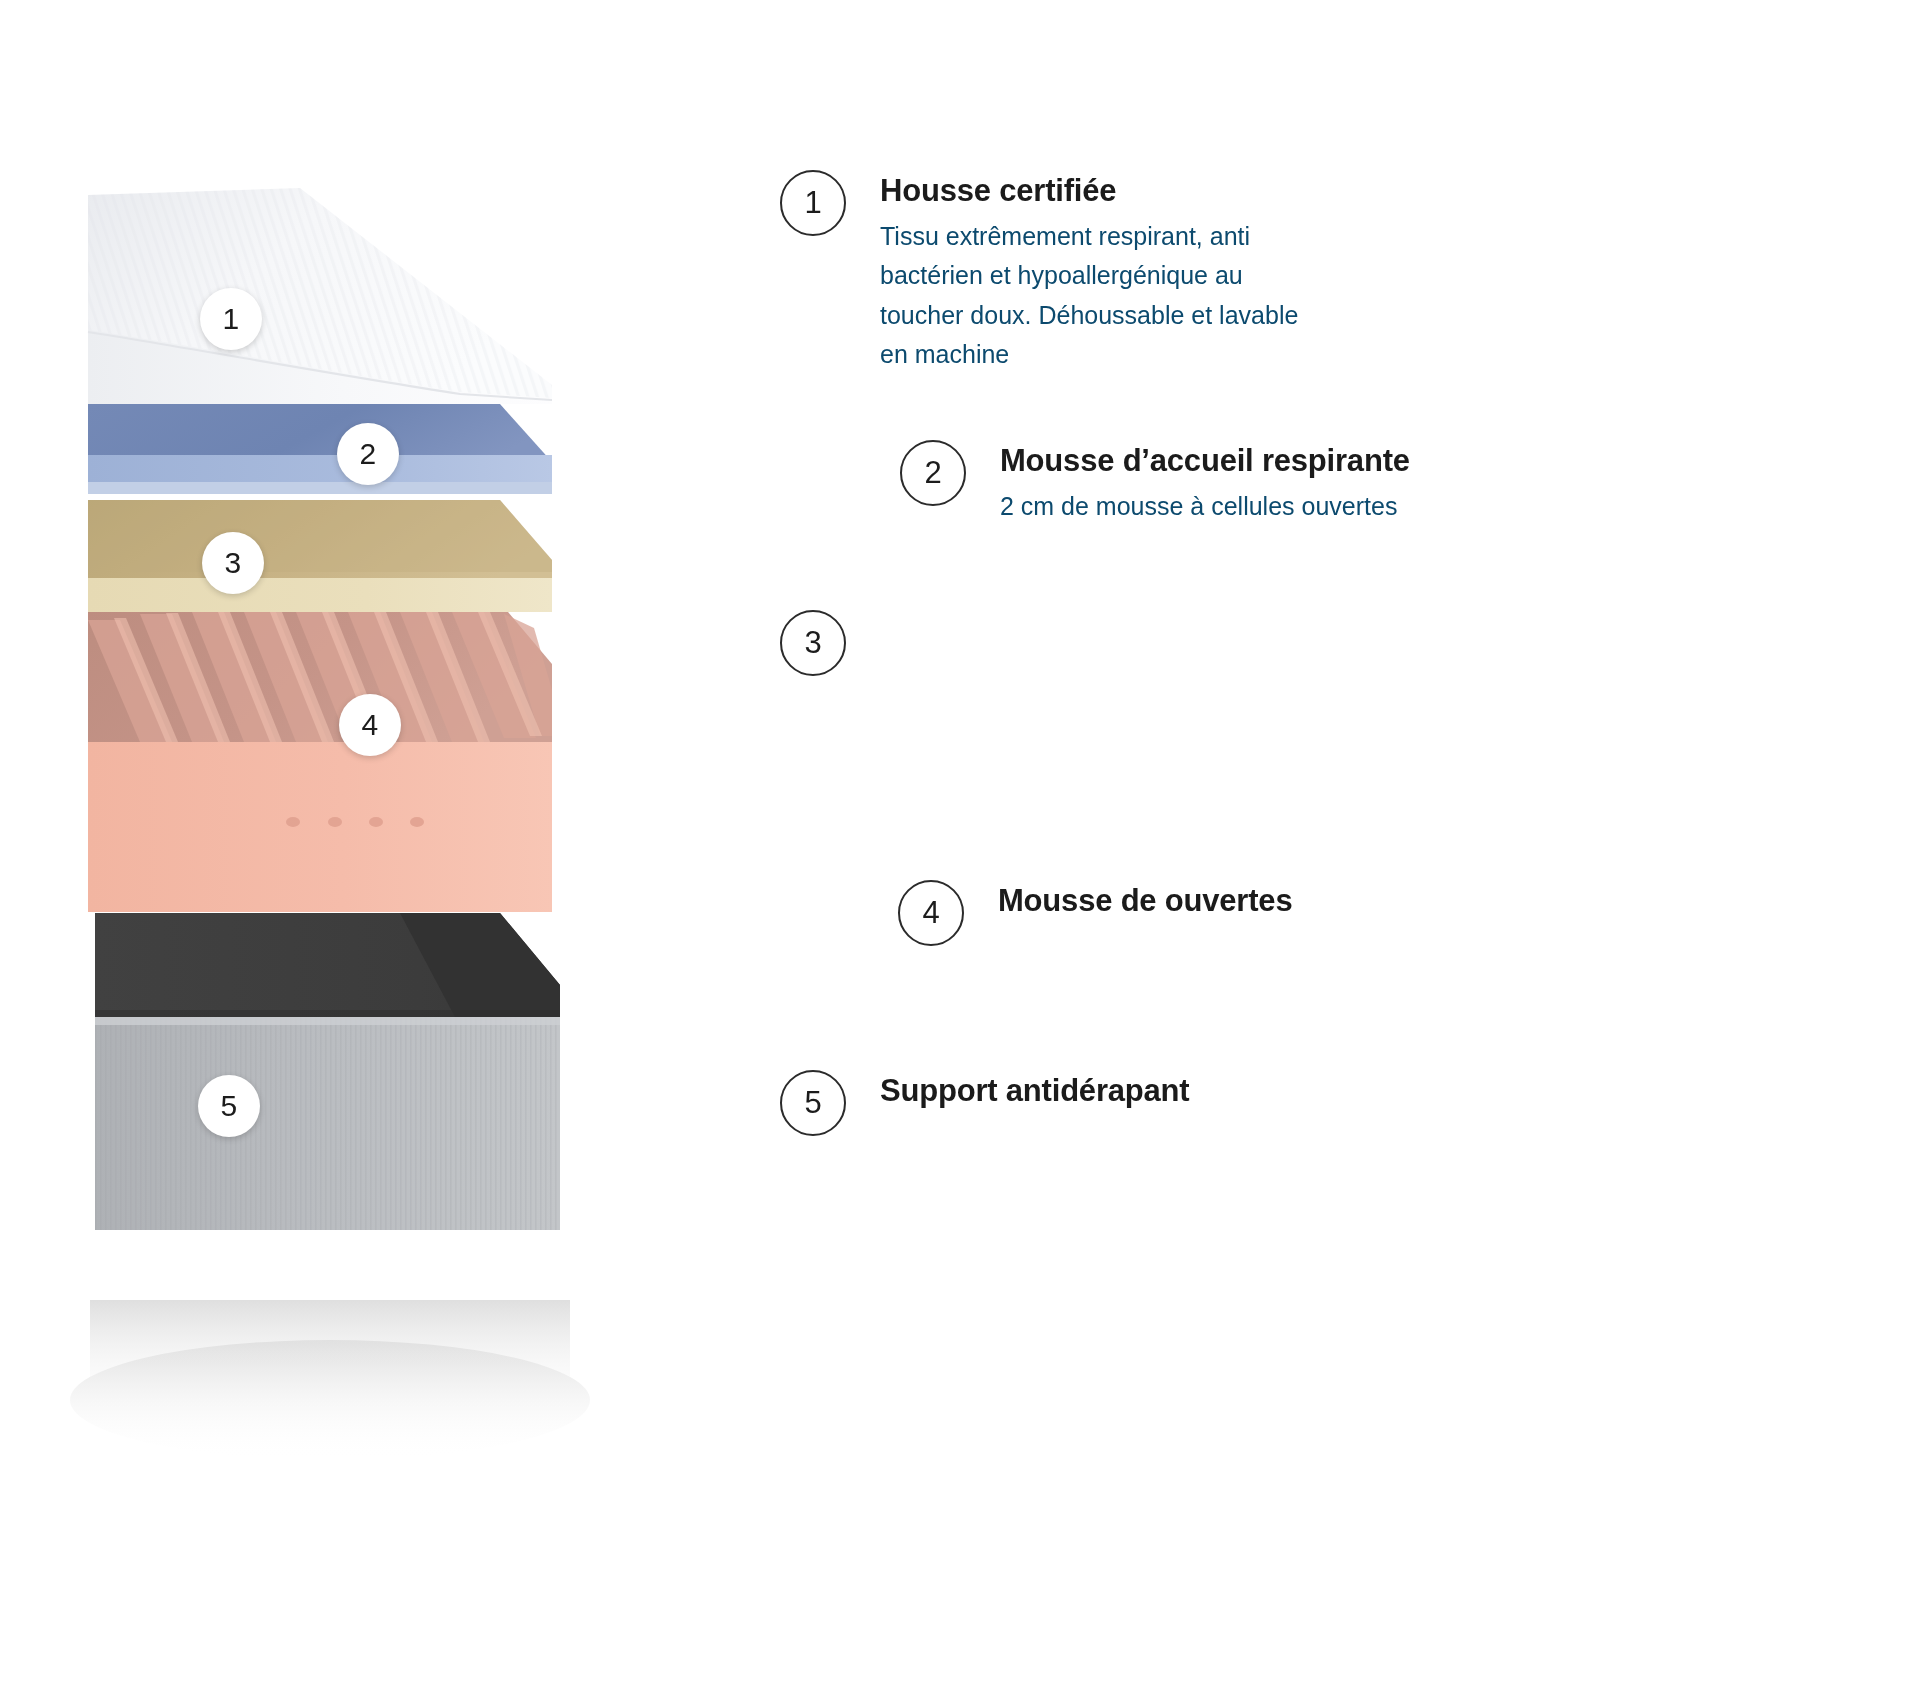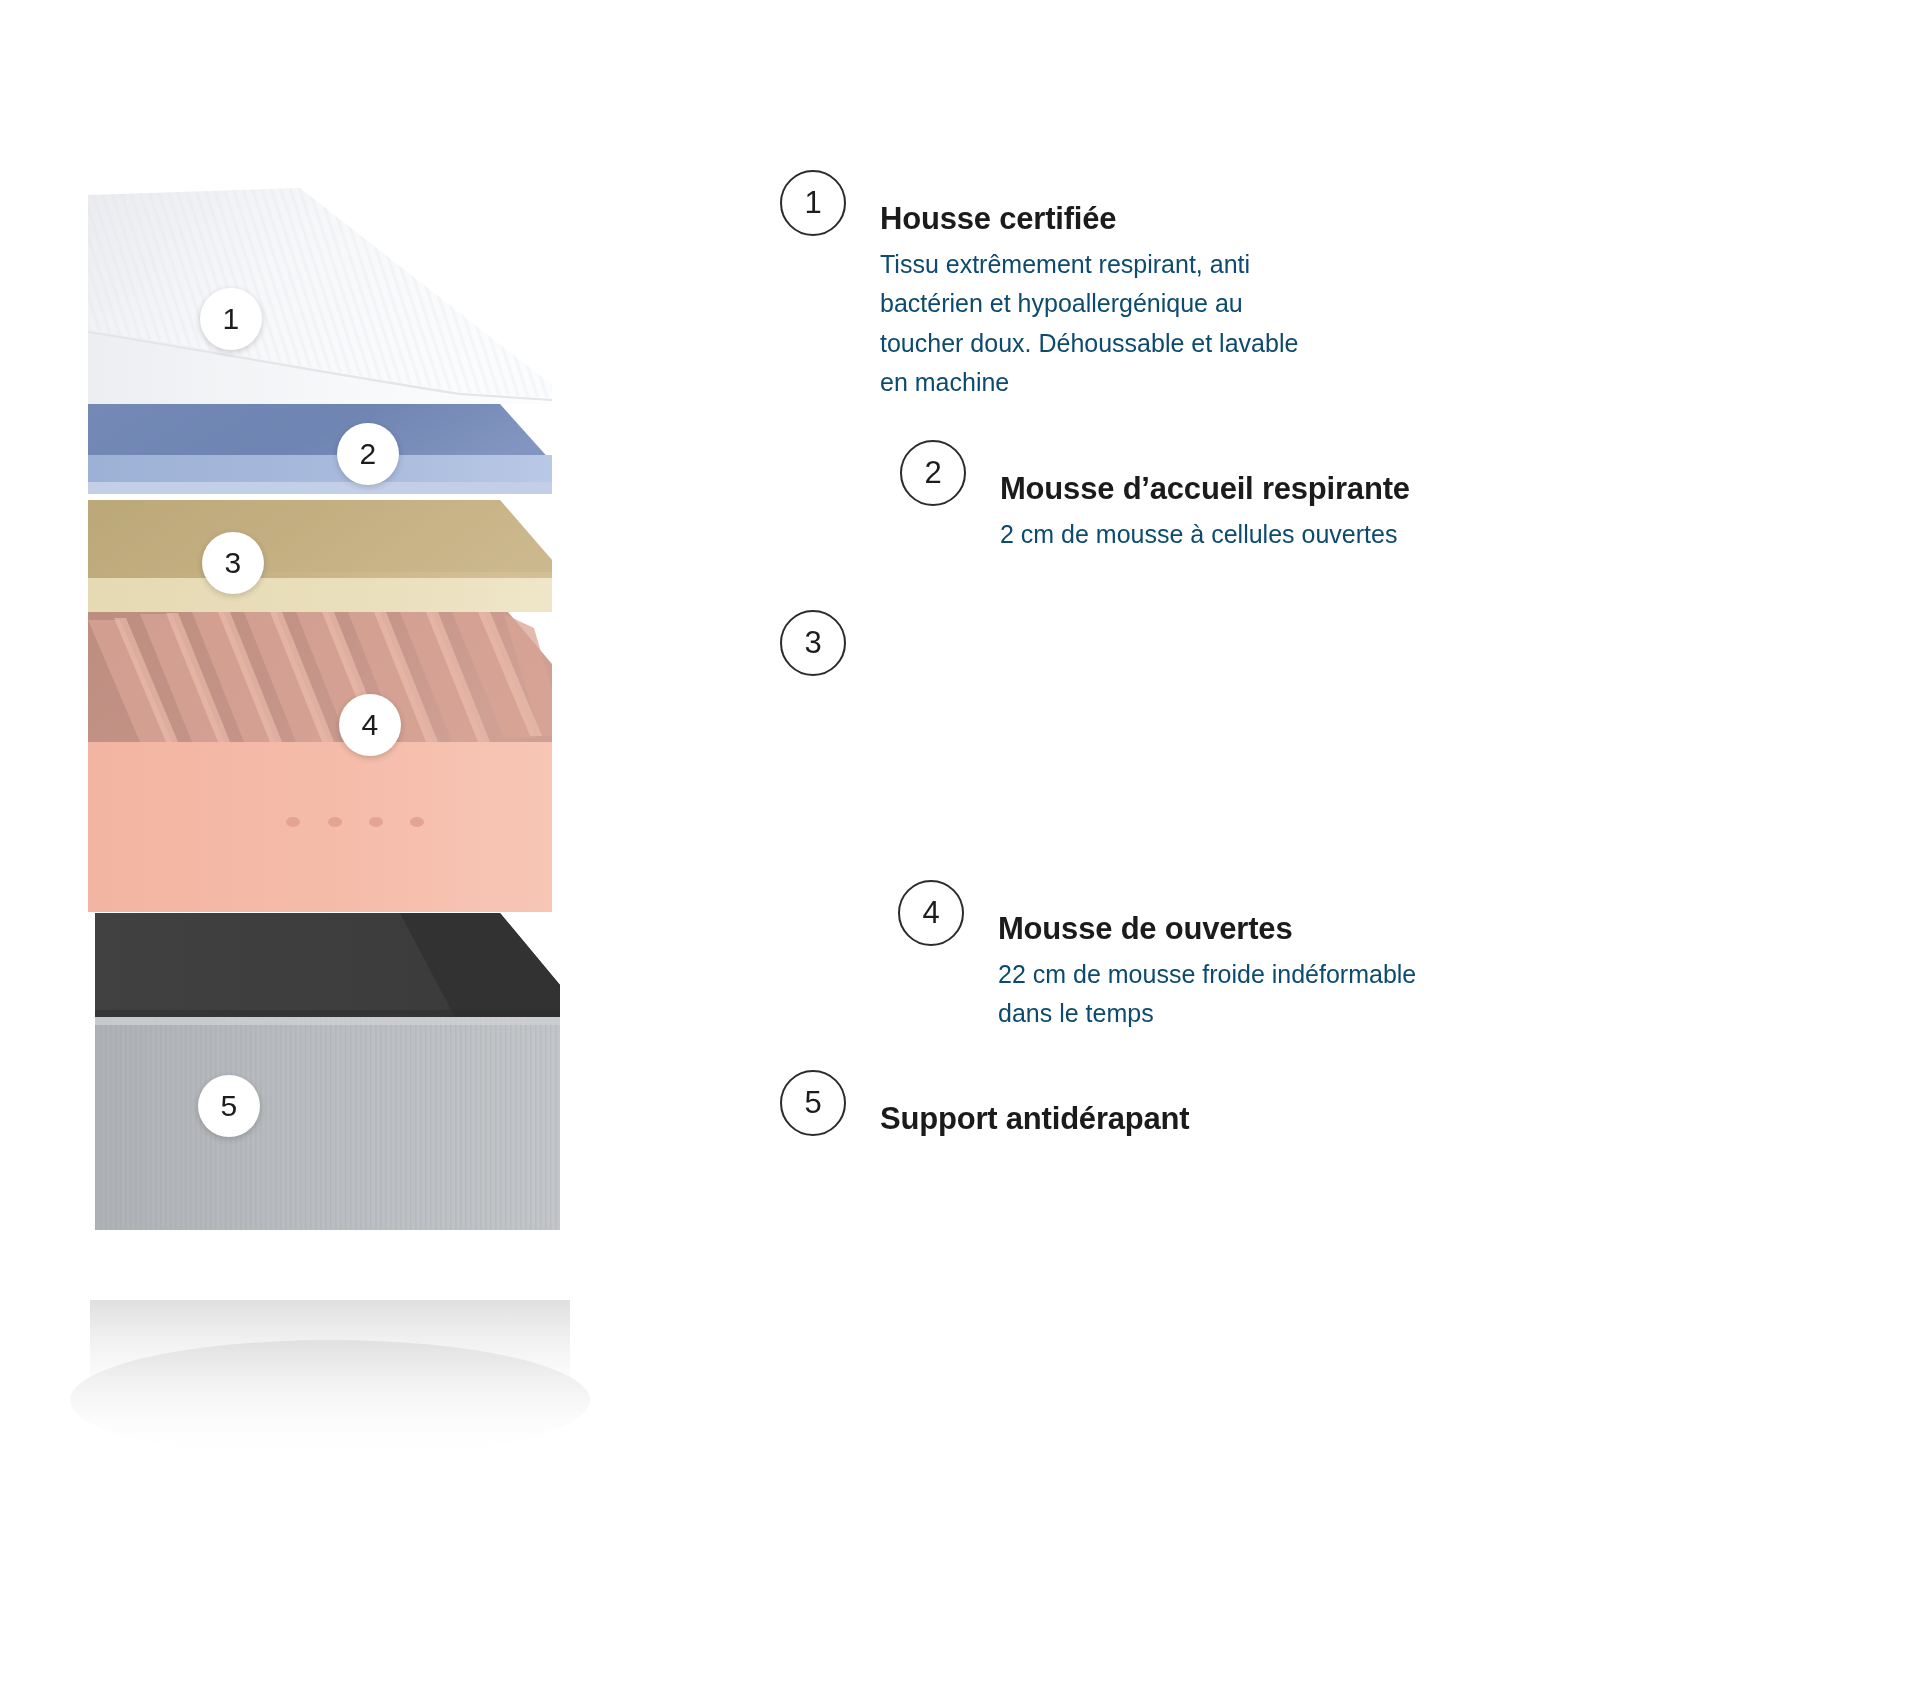--- a/index.html
+++ b/index.html
@@ -78,21 +78,20 @@
     display: flex;
     align-items: center;
     justify-content: center;
     font-size: 31px;
     color: #1c1c1c;
     box-sizing: border-box;
   }
   .feature .body {
     margin-left: 34px;
     padding-top: 2px;
-    margin-top: 28px;
   }
   .feature .title {
     font-size: 31px;
     font-weight: bold;
     color: #1b1b1b;
     line-height: 1.25;
     letter-spacing: -0.2px;
     margin: 0 0 6px 0;
     white-space: nowrap;
   }
@@ -287,22 +286,20 @@
     </div>
 
     <div class="feature f3">
       <div class="num">3</div>
     </div>
 
     <div class="feature f4 indent">
       <div class="num">4</div>
       <div class="body">
         <p class="title">Mousse de ouvertes</p>
-        <p class="desc">22 cm de mousse froide indéformable
-dans le temps</p>
       </div>
     </div>
 
     <div class="feature f5">
       <div class="num">5</div>
       <div class="body">
         <p class="title">Support antidérapant</p>
       </div>
     </div>
 

